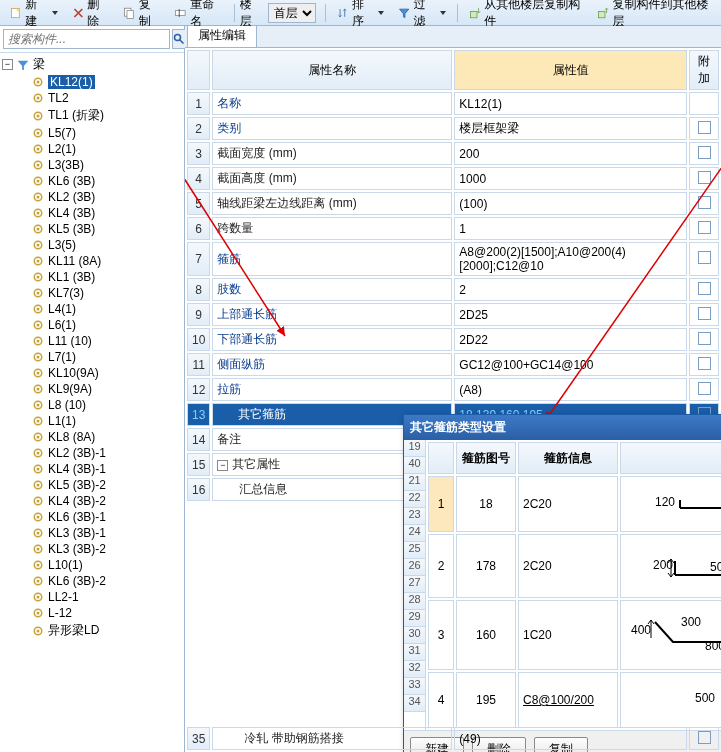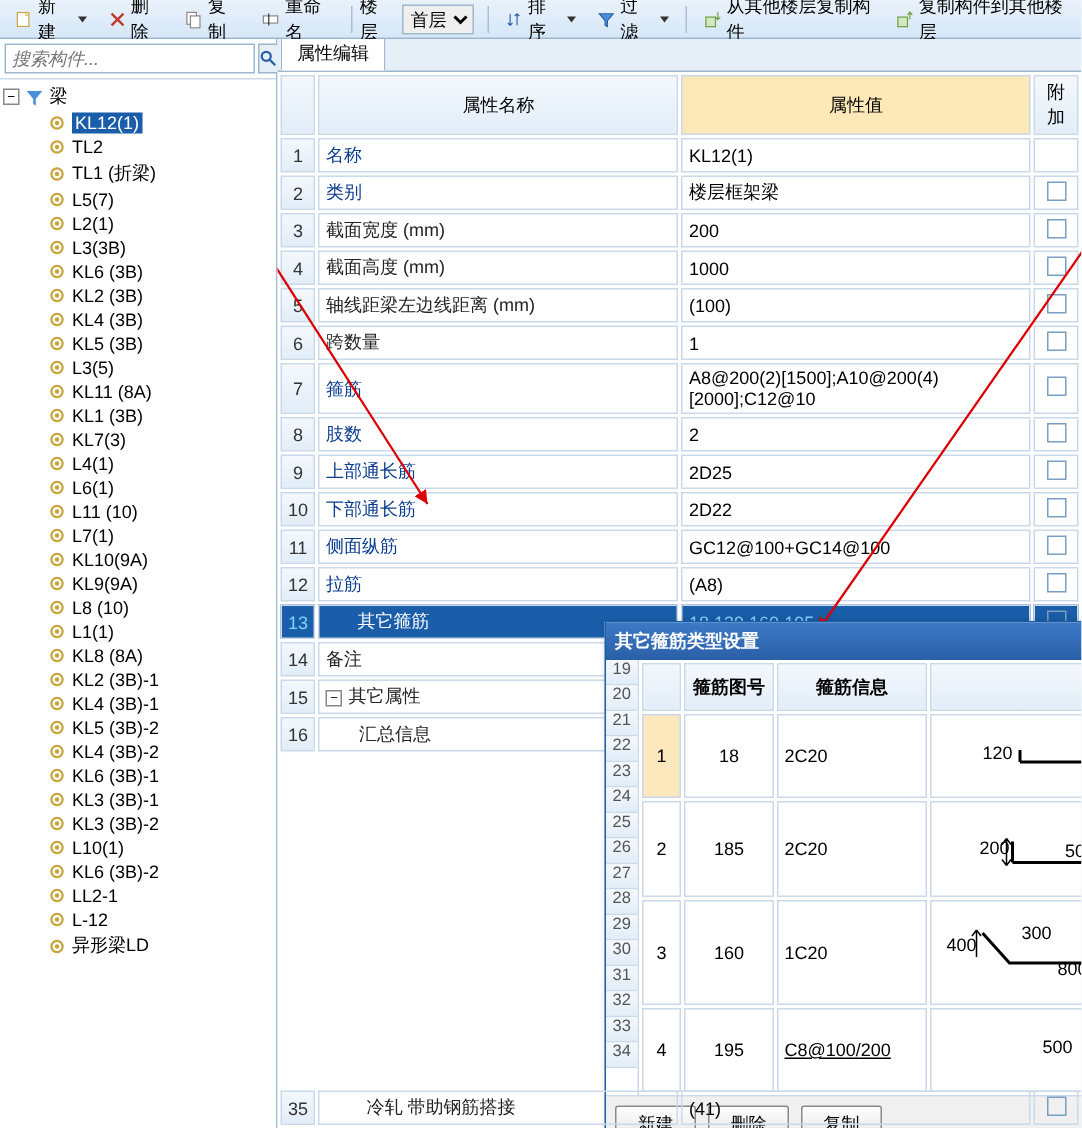--- a/index.html
+++ b/index.html
@@ -518,21 +518,21 @@
       </svg>
 
     <div class="dialog">
       <div class="dlg-title">
         <span>其它箍筋类型设置</span>
 
       </div>
       <div class="dlg-body">
         <div class="dlg-rows" id="dlg-side">
             <div>19</div>
-            <div>20</div>
+            <div>40</div>
             <div>21</div>
             <div>22</div>
             <div>23</div>
             <div>24</div>
             <div>25</div>
             <div>26</div>
             <div>27</div>
             <div>28</div>
             <div>29</div>
             <div>30</div>
@@ -557,21 +557,21 @@
                 <td style="text-align:left;">2C20</td>
                 <td><svg width="180" height="30">
                     <text x="10" y="18" font-size="11">120</text>
                     <path d="M35 20h130" stroke="#000" stroke-width="2"></path>
                     <path d="M35 20v-8" stroke="#000" stroke-width="2"></path>
                     <text x="90" y="14" font-size="11" fill="#d00">800</text>
                   </svg></td>
               </tr>
               <tr>
                 <td>2</td>
-                <td>185</td>
+                <td>178</td>
                 <td style="text-align:left;">2C20</td>
                 <td><svg width="200" height="36">
                     <path d="M40 28h90l20-18 M40 28v-14" stroke="#000" fill="none" stroke-width="2"></path>
                     <text x="18" y="22" font-size="10">200</text>
                     <text x="75" y="24" font-size="10">500</text>
                     <text x="130" y="10" font-size="10">150</text>
                     <text x="158" y="14" font-size="10">200</text>
                     <path d="M36 12v18M36 12l-3 4M36 12l3 4M36 30l-3-4M36 30l3-4" stroke="#000" fill="none"></path>
                     <path d="M156 8v14M156 8l-3 4M156 8l3 4" stroke="#000" fill="none"></path>
                   </svg></td>
@@ -612,19 +612,19 @@
         <span class="spacer"></span>
 
       </div>
     </div>
 
     <table class="grid" style="position:absolute;bottom:0;left:0;right:0;">
         <tbody>
           <tr>
       <td class="rowhead">35</td>
       <td class="pname black" style="padding-left:31px;">冷轧 带助钢筋搭接</td>
-      <td>(41)</td>
+      <td>(49)</td>
       <td style="width:30px;text-align:center;"><span class="chk"></span></td>
     </tr>
         </tbody>
       </table>
   </div>
 </div>
 
 </body></html>

